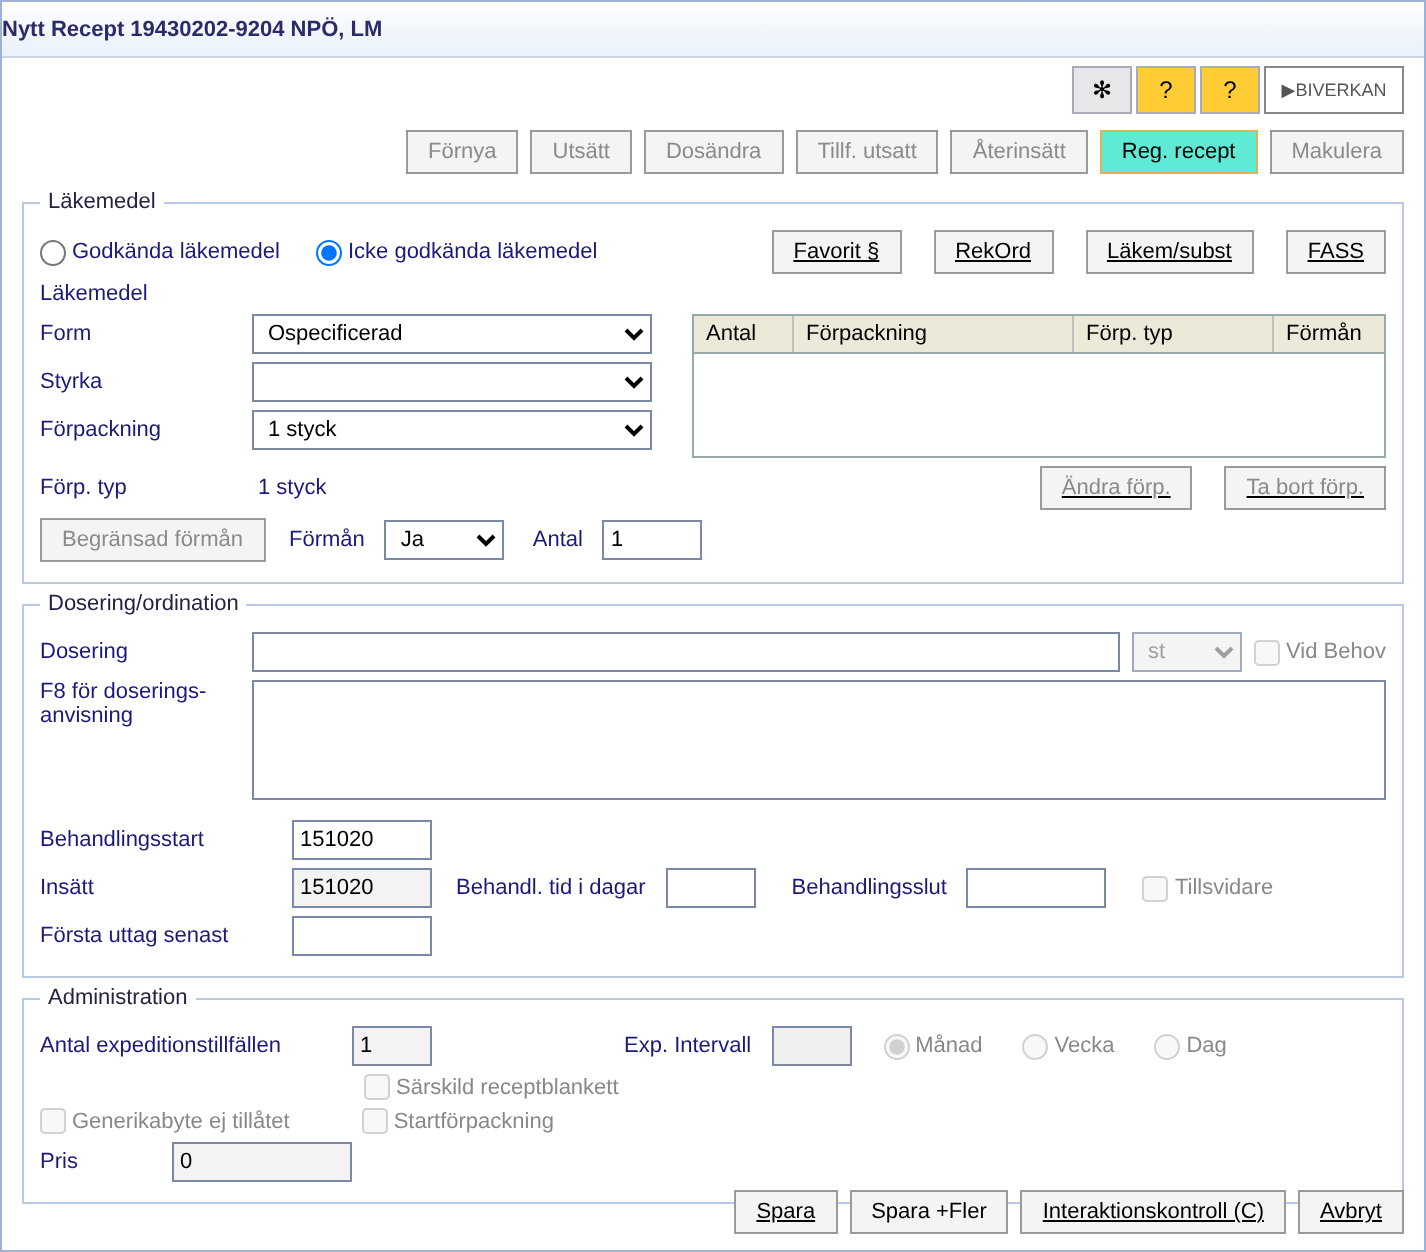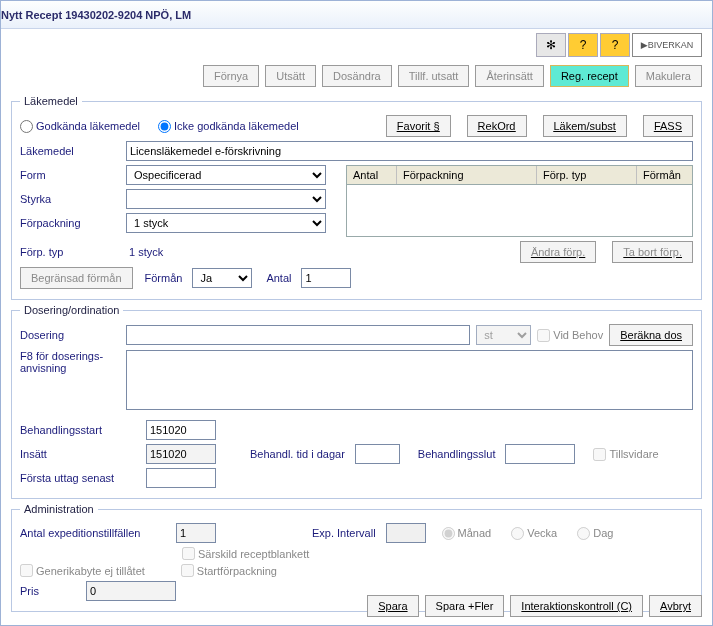--- a/index.html
+++ b/index.html
@@ -115,21 +115,20 @@
       <div class="rightbtns">
         <button class="btn"><span class="underline">Favorit §</span></button>
         <button class="btn"><span class="underline">RekOrd</span></button>
         <button class="btn"><span class="underline">Läkem/subst</span></button>
         <button class="btn"><span class="underline">FASS</span></button>
       </div>
     </div>
 
     <div class="row">
       <span class="lbl">Läkemedel</span>
-      <input class="txt" style="flex: 1 1 0%;" value="Licensläkemedel e-förskrivning">
     </div>
 
     <div class="row" style="align-items:flex-start">
       <div style="flex:0 0 320px">
         <div class="row">
           <span class="lbl">Form</span>
           <select class="sel" style="width:200px">
             <option>Ospecificerad</option>
           </select>
         </div>
@@ -183,39 +182,38 @@
     <div class="row">
       <span class="lbl">Dosering</span>
       <input class="txt" style="flex: 1 1 0%;" value="">
       <select class="sel" disabled="" style="width:55px">
         <option>st</option>
       </select>
       <label class="check disabled">
         <input type="checkbox" disabled="" style="">
         <span>Vid Behov</span>
       </label>
-      <button class="btn" style="margin-left:auto"><span class="underline">Beräkna dos</span></button>
     </div>
 
     <div class="row" style="align-items:flex-start">
       <span class="lbl" style="color:#1a1a7a">
         <span>F8 för doserings-</span><br><span>anvisning</span>
       </span>
       <textarea class="ta" style="flex: 1 1 0%; height: 60px;"></textarea>
     </div>
 
     <div class="row" style="margin-top:10px">
       <span class="lbl" style="width:120px">Behandlingsstart</span>
       <input class="txt" style="width: 70px;" value="151020">
     </div>
 
     <div class="row">
       <span class="lbl" style="width:120px">Insätt</span>
       <input class="txt" readonly="" style="width: 70px;" value="151020">
-      <span class="lbl sm" style="margin-left:28px">Behandl. tid i dagar</span>
+      <span class="lbl sm" style="margin-left:6px">Behandl. tid i dagar</span>
       <input class="txt" style="width: 45px;" value="">
       <span class="lbl sm" style="margin-left:12px">Behandlingsslut</span>
       <input class="txt" style="width: 70px;" value="">
       <label class="check disabled" style="margin-left:12px">
         <input type="checkbox" disabled="" style="">
         <span>Tillsvidare</span>
       </label>
     </div>
 
     <div class="row">

